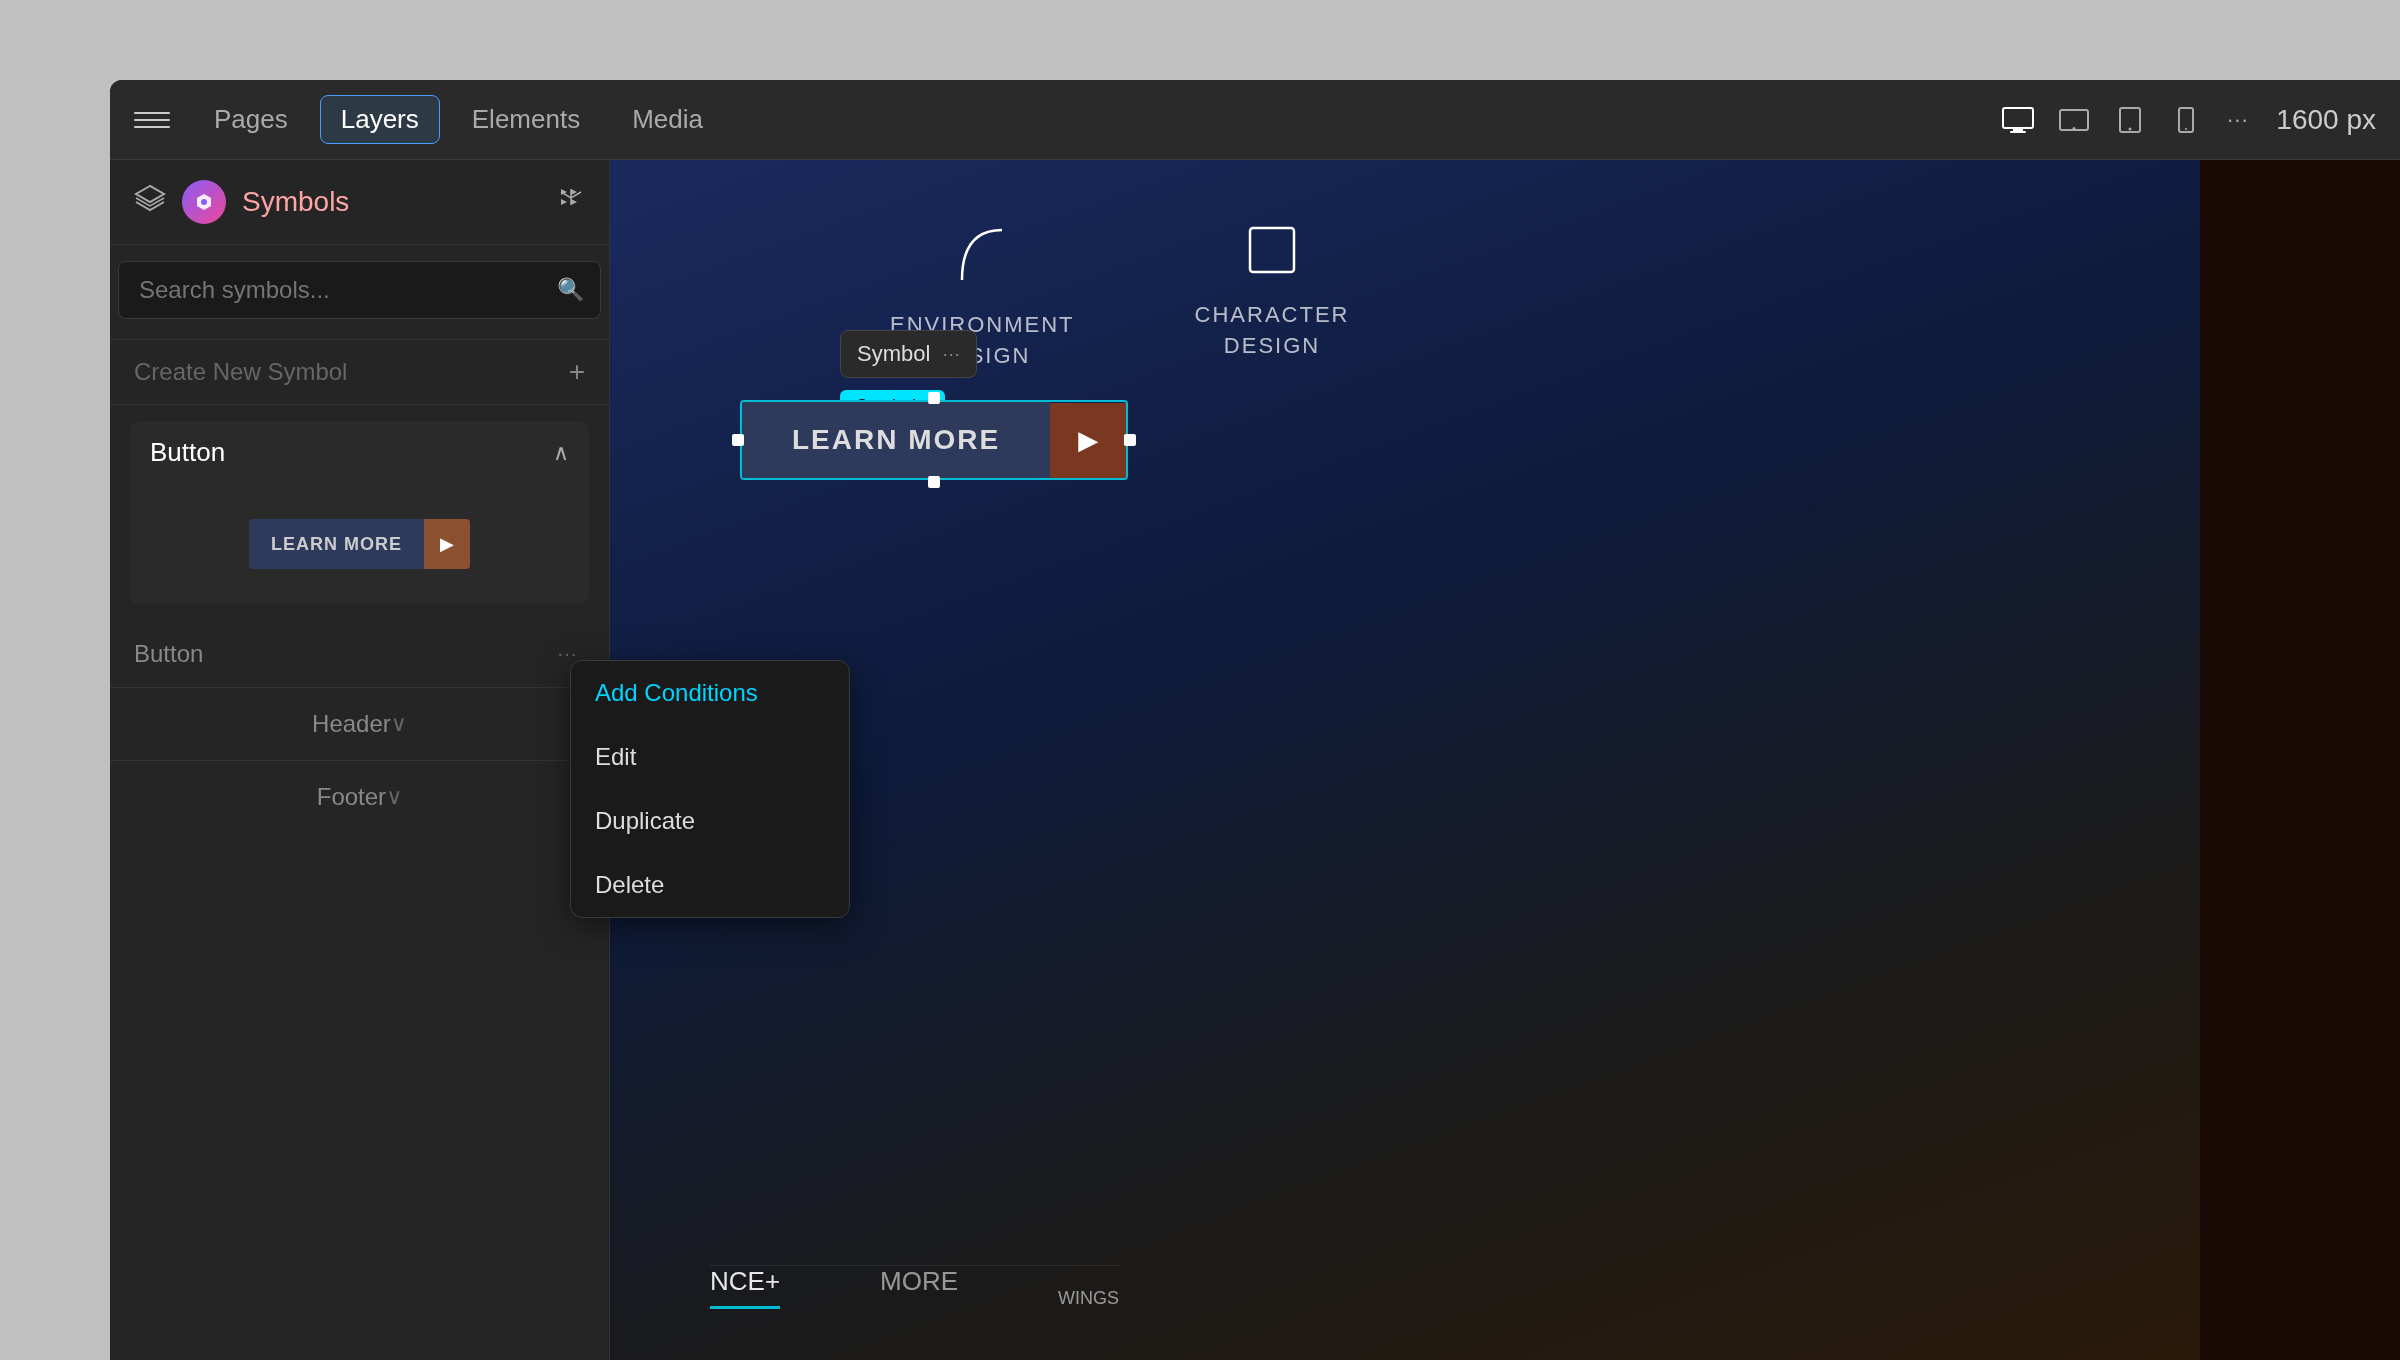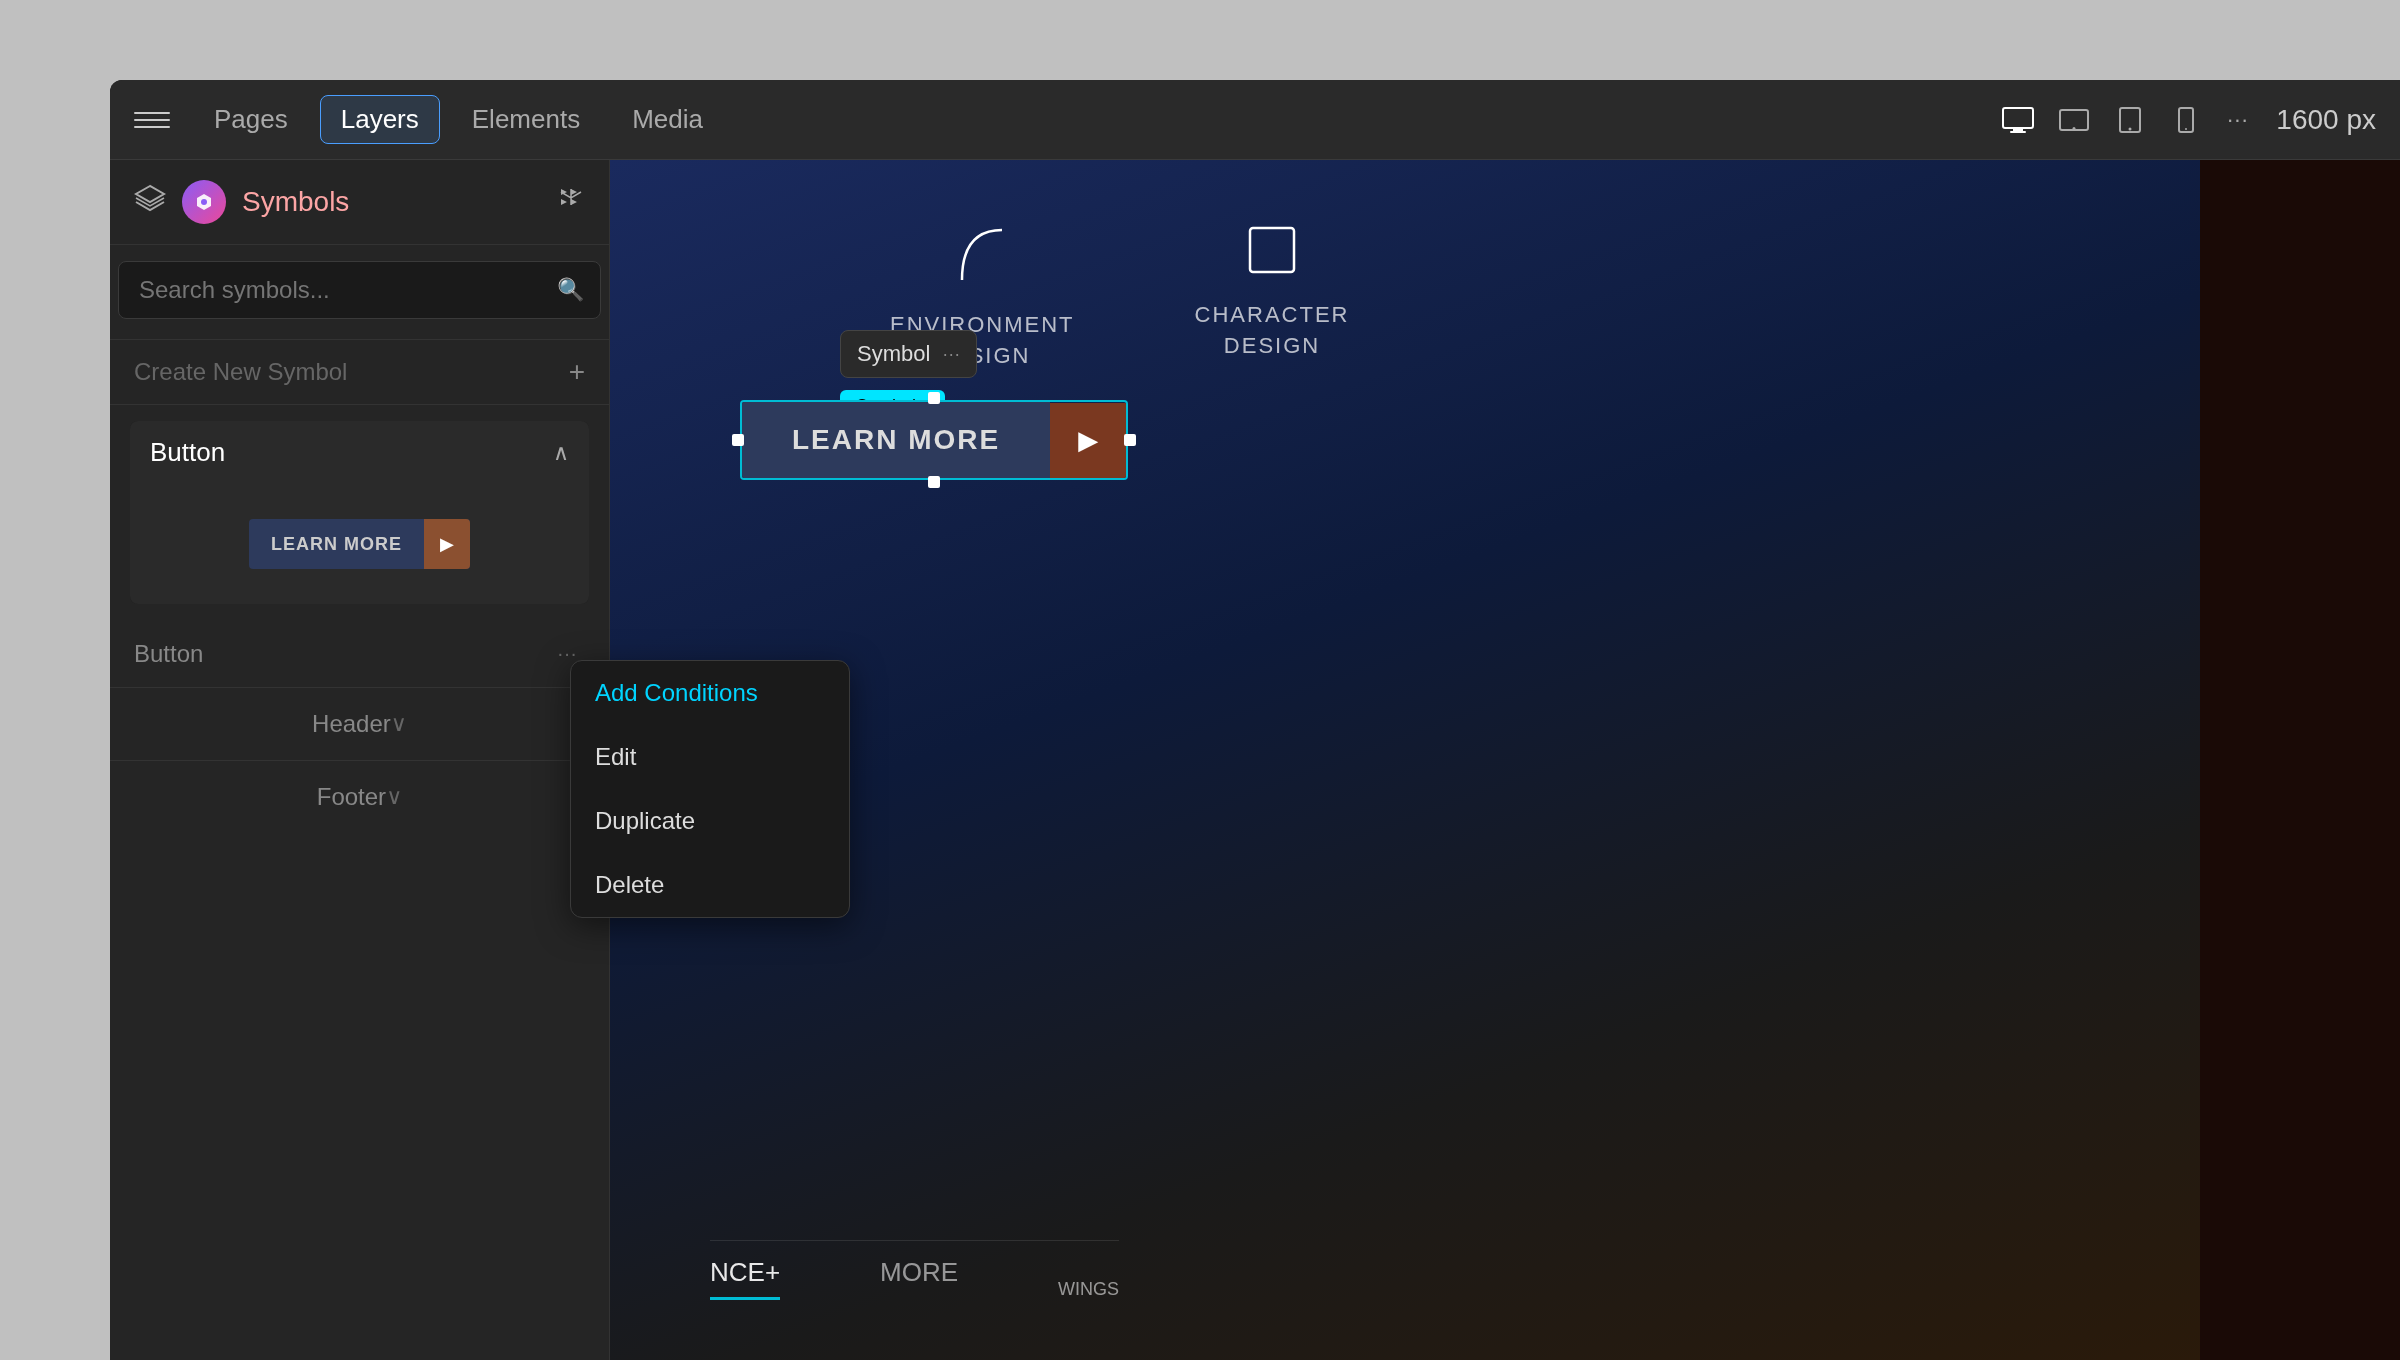--- a/index.html
+++ b/index.html
@@ -552,21 +552,21 @@
         <div style="position:absolute; left:-8px; top:50%; transform:translateY(-50%); width:12px; height:12px; background:#fff; border-radius:2px; z-index:10;"></div>
 
         <div style="position:absolute; right:-8px; top:50%; transform:translateY(-50%); width:12px; height:12px; background:#fff; border-radius:2px; z-index:10;"></div>
 
         <div class="canvas-learn-more" style="border:2.5px solid #00bcd4; border-radius:4px;">
           <div class="canvas-learn-more-text">LEARN MORE</div>
           <div class="canvas-learn-more-arrow">▶</div>
         </div>
       </div>
 
-      <div style="position:absolute; bottom:60px; left:100px; display:flex; gap:100px; border-top:1px solid rgba(255,255,255,0.1); padding-top:16px;">
+      <div style="position:absolute; bottom:51px; left:100px; display:flex; gap:100px; border-top:1px solid rgba(255,255,255,0.1); ">
         <span style="font-size:26px; color:rgba(255,255,255,0.9); border-bottom:3px solid #00bcd4; padding-bottom:6px; cursor:pointer;">NCE+</span>
         <span style="font-size:26px; color:rgba(255,255,255,0.55); cursor:pointer;">MORE</span>
         <span style="font-size:18px; color:rgba(255,255,255,0.55); cursor:pointer;margin-top:22px;">WINGS</span>
       </div>
     </div>
 
     <div class="right-panel">
       
     </div>
 

